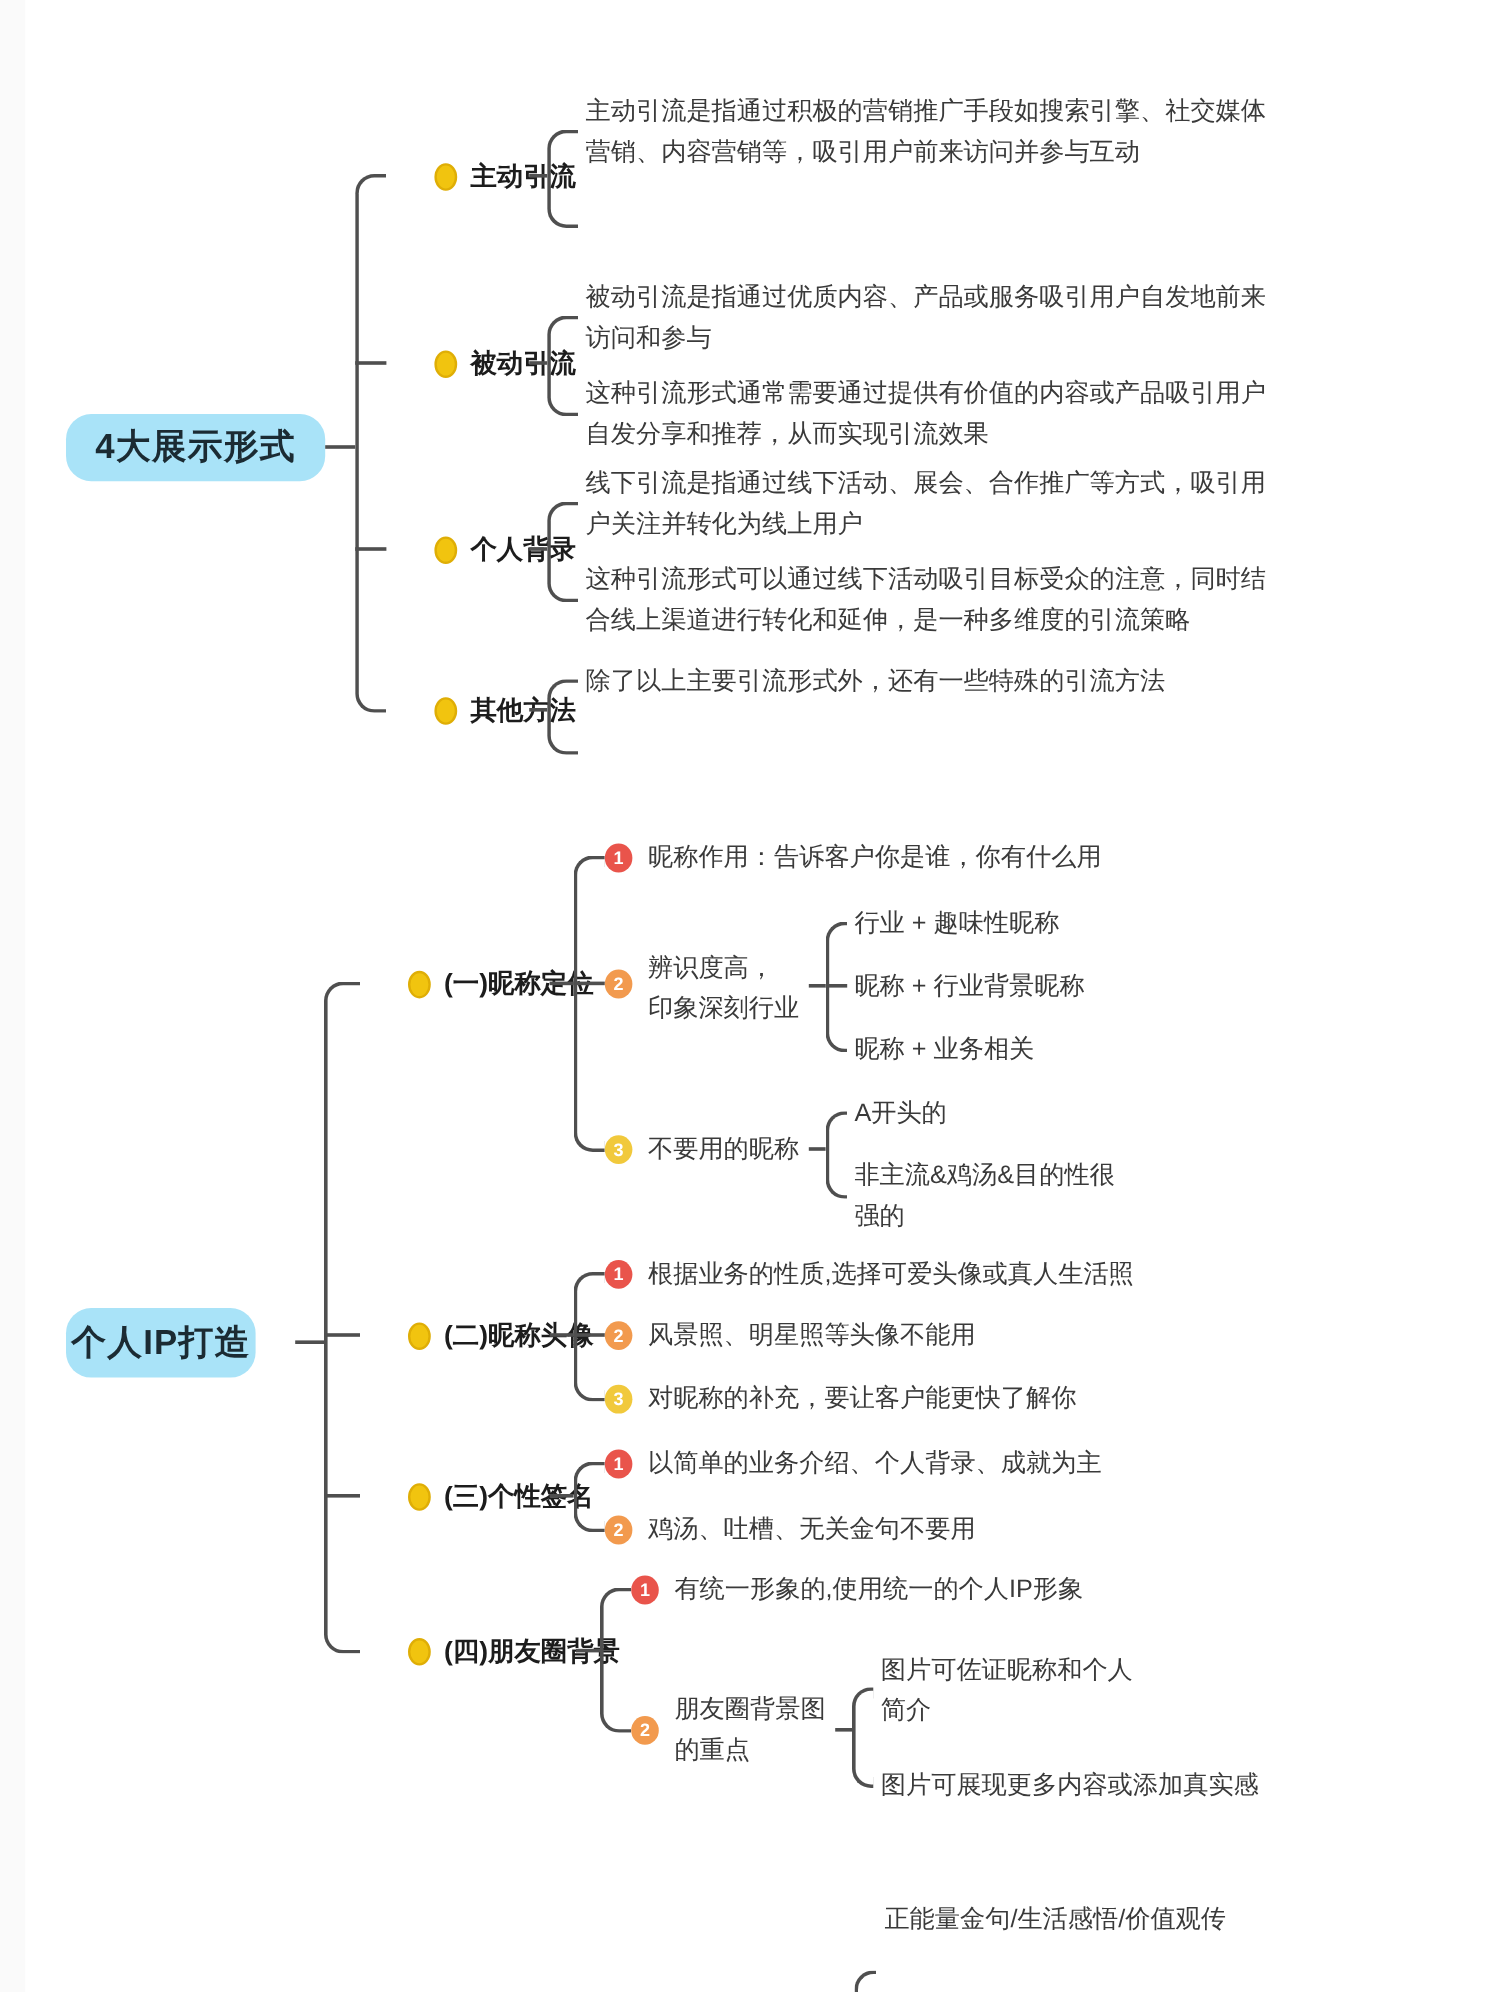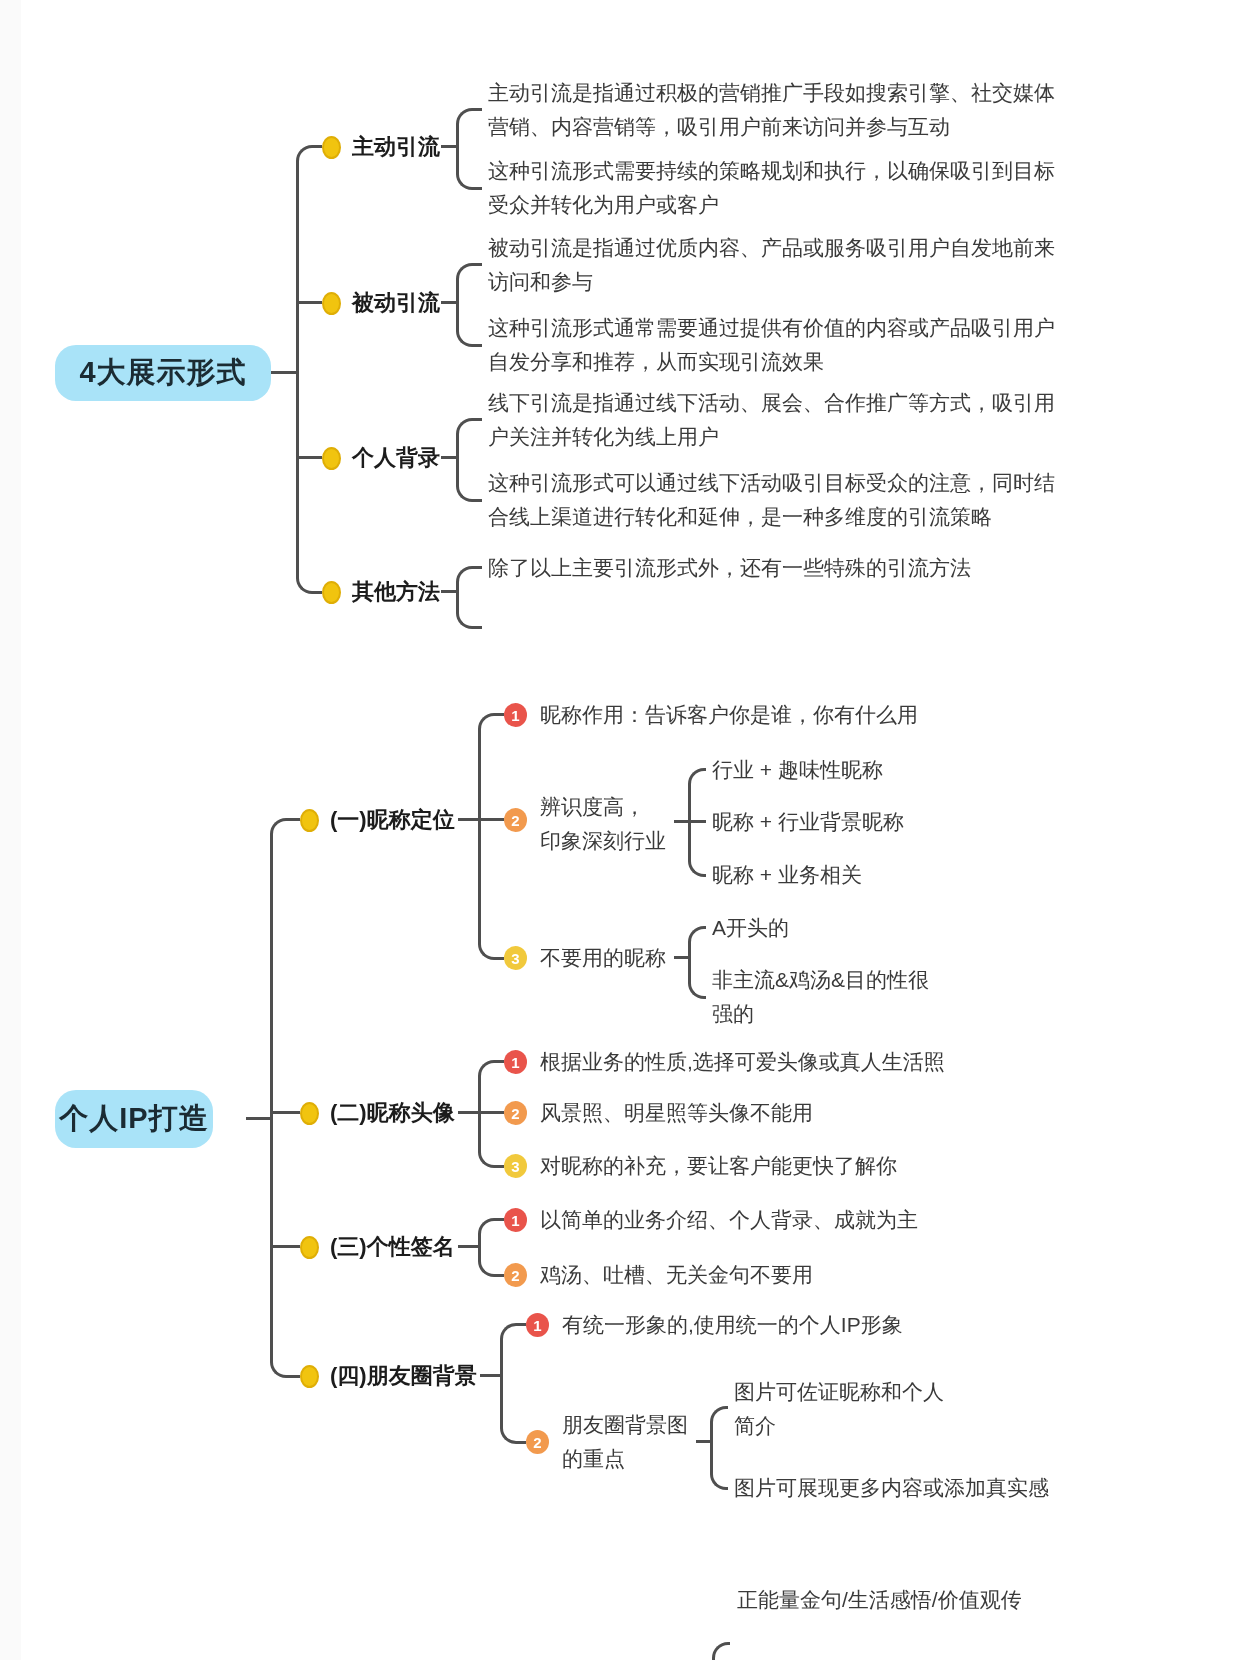--- a/index.html
+++ b/index.html
@@ -9,21 +9,21 @@
   
   .h{position:absolute;height:0;border-top:3px solid var(--line,#4f4f4f);}
   .br{position:absolute;border:3px solid var(--line,#4f4f4f);border-right:none;
       border-radius:16px 0 0 16px;box-sizing:border-box;background:transparent;}
   .brtop{position:absolute;border-left:3px solid var(--line,#4f4f4f);border-top:3px solid var(--line,#4f4f4f);
       border-radius:16px 0 0 0;box-sizing:border-box;}
   
   .root{position:absolute;background:var(--rootbg,#a9e3f8);border-radius:21px;
         display:flex;align-items:center;justify-content:center;
         font-size:29px;font-weight:bold;color:#1b2b33;letter-spacing:1px;}
-  .branch{position:absolute;display:flex;align-items:center;height:30px;}
+  .branch{position:absolute;display:flex;align-items:center;height:30px;margin-left:40px;}
   .bullet{width:19px;height:23px;border-radius:50%;background:var(--bullet,#f1c40f);
           border:2px solid #dfae06;box-sizing:border-box;margin-right:11px;flex:none;}
   .blabel{font-size:22px;font-weight:bold;color:#1c1c1c;white-space:nowrap;}
   .leaf{position:absolute;font-size:21px;line-height:34px;color:#3a3a3a;white-space:pre-line;}
   .badge{position:absolute;width:23px;height:24px;border-radius:50%;color:#fff;
          display:flex;align-items:center;justify-content:center;
          font-size:15px;font-weight:bold;}
   .n1{background:var(--badge1,#e9544b);}
   .n2{background:var(--badge2,#f29a4e);}
   .n3{background:var(--badge3,#f1c93c);}
@@ -41,22 +41,20 @@
   <div class="h" style="left:296px;top:456px;width:26px"></div>
 
   <div class="branch" style="left:322px;top:132px">
     <span class="bullet"></span>
     <span class="blabel">主动引流</span>
   </div>
   <div class="h" style="left:441px;top:145px;width:15px"></div>
   <div class="br" style="left:456px;top:108px;width:26px;height:82px"></div>
   <div class="leaf" style="left:488px;top:76px">主动引流是指通过积极的营销推广手段如搜索引擎、社交媒体
 营销、内容营销等，吸引用户前来访问并参与互动</div>
-  <div class="leaf" style="left:488px;top:154px">这种引流形式需要持续的策略规划和执行，以确保吸引到目标
-受众并转化为用户或客户</div>
 
   <div class="branch" style="left:322px;top:288px">
     <span class="bullet"></span>
     <span class="blabel">被动引流</span>
   </div>
   <div class="h" style="left:441px;top:301px;width:15px"></div>
   <div class="br" style="left:456px;top:263px;width:26px;height:84px"></div>
   <div class="leaf" style="left:488px;top:231px">被动引流是指通过优质内容、产品或服务吸引用户自发地前来
 访问和参与</div>
   <div class="leaf" style="left:488px;top:311px">这种引流形式通常需要通过提供有价值的内容或产品吸引用户

